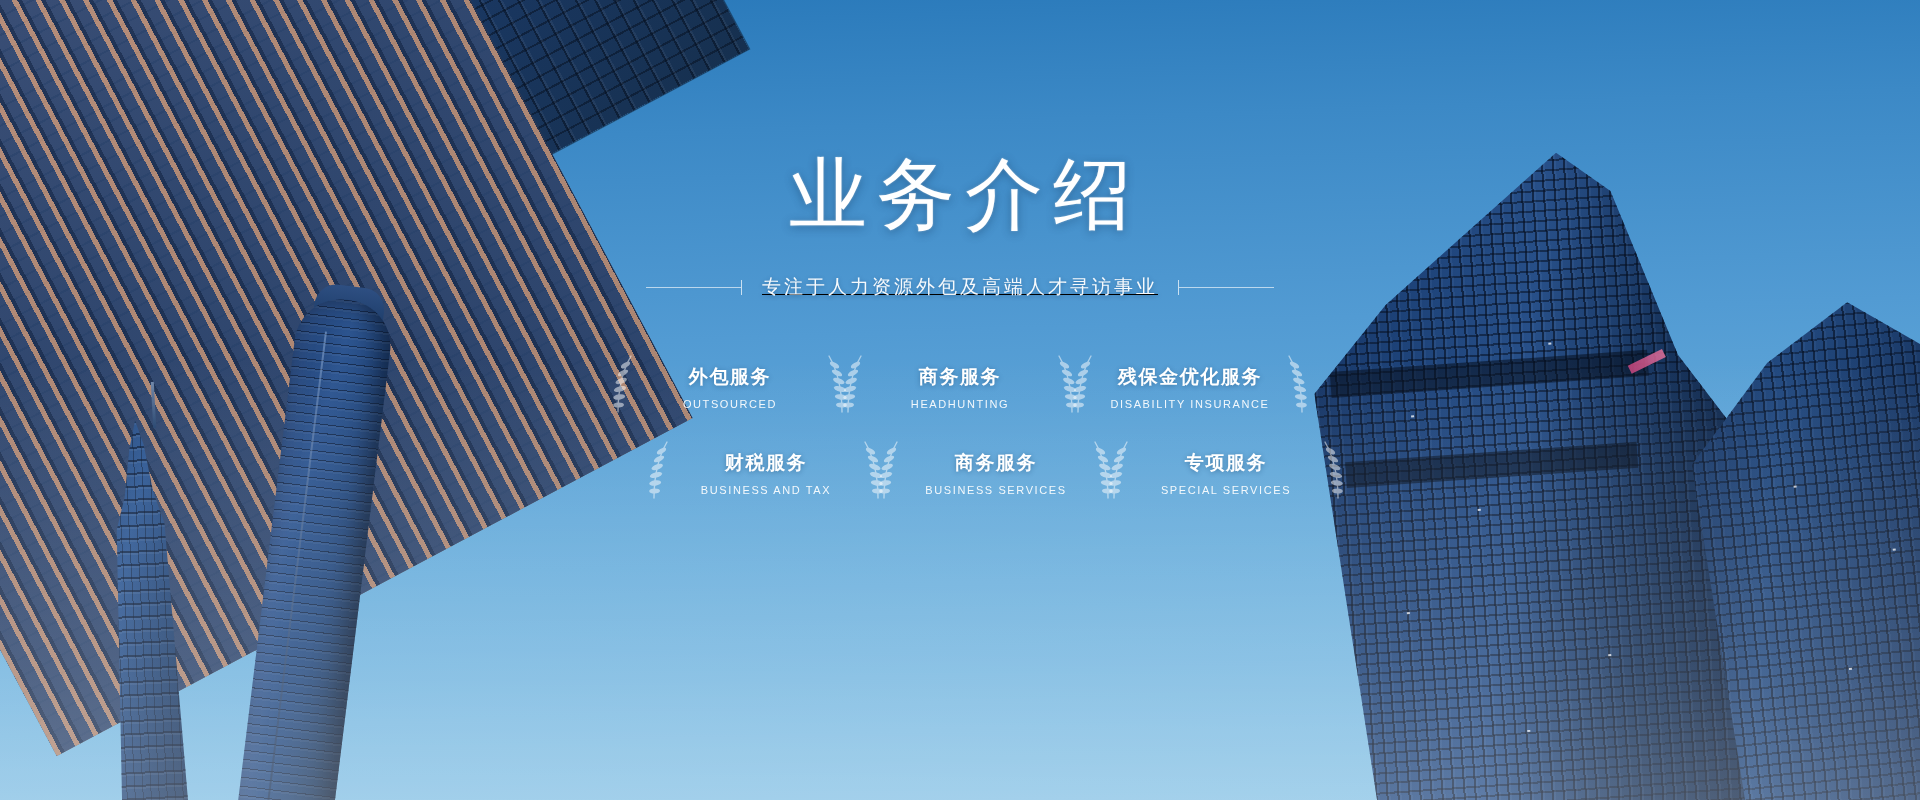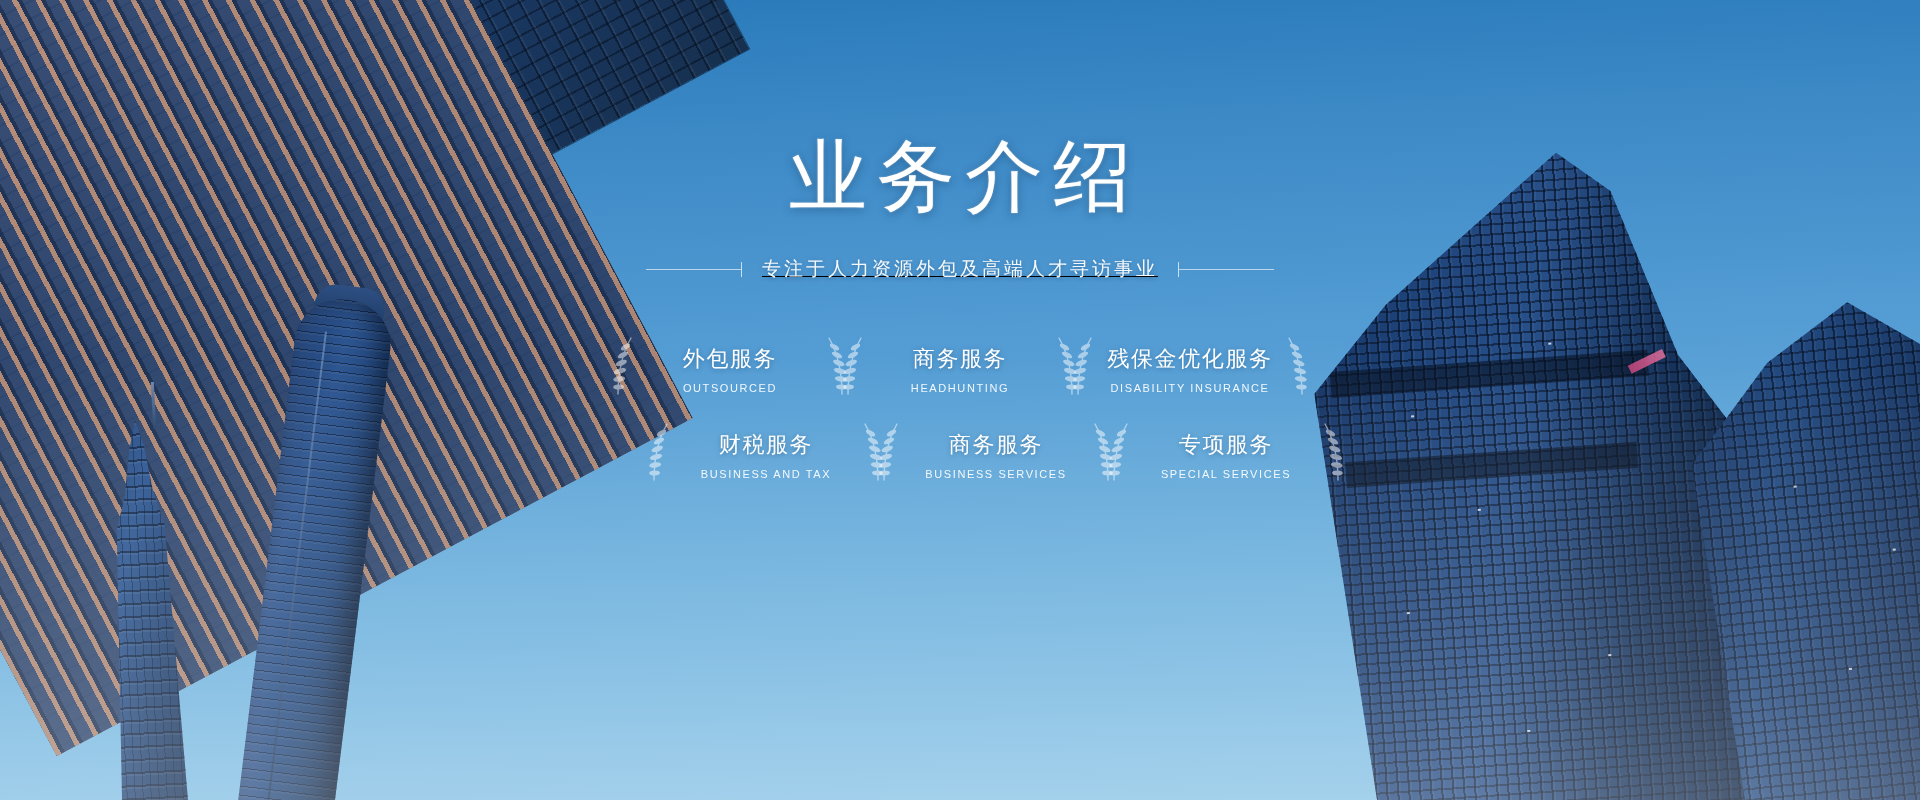--- a/index.html
+++ b/index.html
@@ -148,20 +148,21 @@
       repeating-linear-gradient(to bottom, rgba(6,16,34,.5) 0 2px, rgba(0,0,0,0) 2px 11px);
   }
 
   .win-spark{ position:absolute; width:3px; height:2px; background:rgba(255,255,255,.75); }
 
   
   #content{
     position:absolute; inset:0;
     display:flex; flex-direction:column; align-items:center;
     z-index:5;
+    margin-top:18px;
   }
   #page-title{
     margin-top:137px;
     font-size:78px; line-height:1;
     letter-spacing:10px;
     color:#ffffff;
     font-weight:400;
     text-shadow:0 2px 10px rgba(14,50,92,.45), 0 0 2px rgba(255,255,255,.5);
     padding-left:10px;
   }
@@ -192,21 +193,21 @@
     grid-template-columns:repeat(3,230px);
     grid-auto-rows:86px;
     column-gap:0; row-gap:0;
   }
   .svc{
     position:relative;
     display:flex; flex-direction:column; align-items:center; justify-content:center;
     padding:0 36px;
   }
   .svc .cn{
-    color:#ffffff; font-size:22px; font-weight:normal; letter-spacing:1.6px;
+    color:#ffffff; font-size:19px; font-weight:bold; letter-spacing:1.6px;
     text-shadow:0 1px 5px rgba(16,54,96,.4);
     white-space:nowrap;
   }
   .svc .en{
     margin-top:8px;
     color:rgba(255,255,255,.92);
     font-size:11px; letter-spacing:1.6px;
     white-space:nowrap;
   }
   .svc .laurel{ position:absolute; top:50%; transform:translateY(-50%); opacity:.5; }

